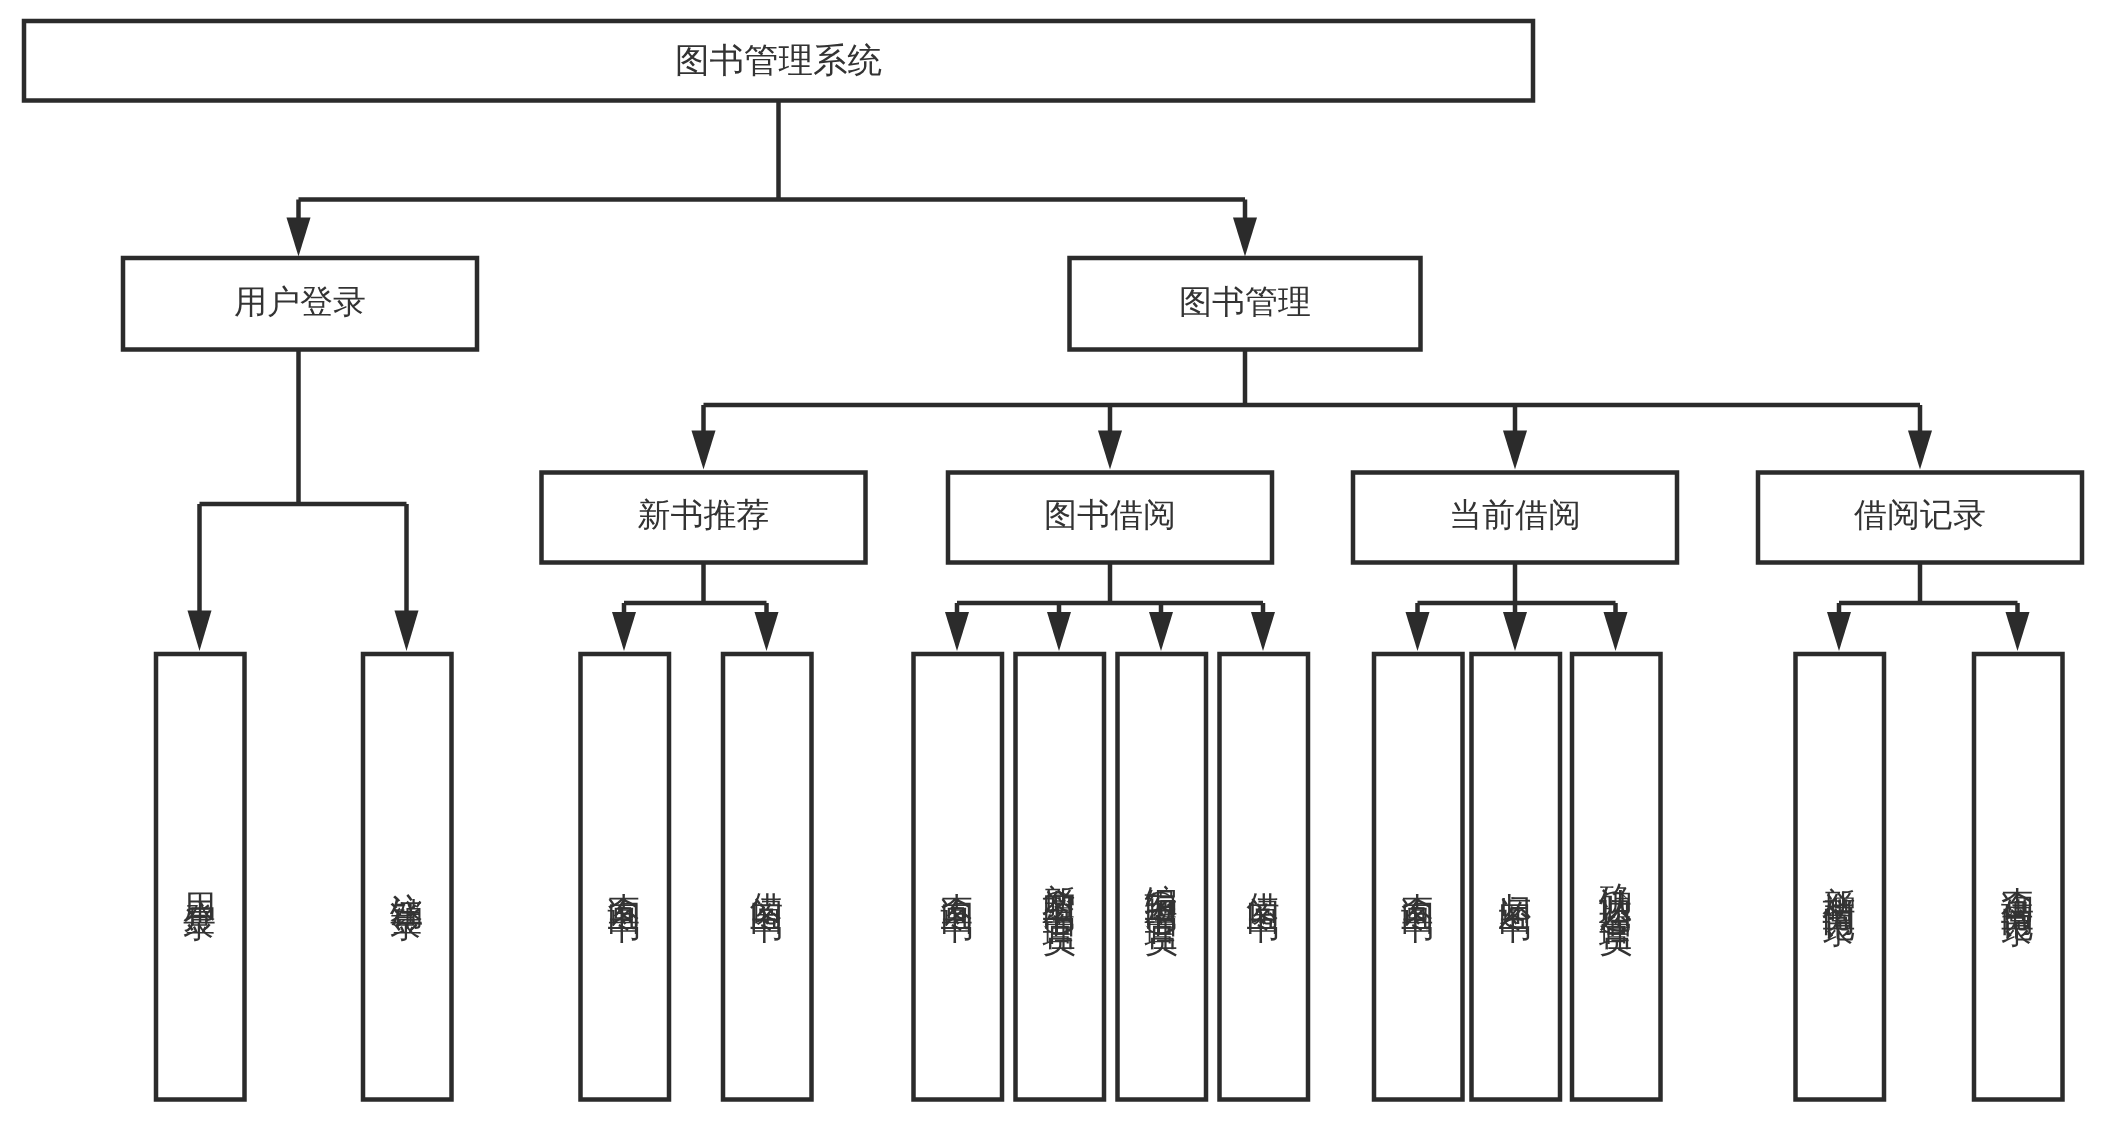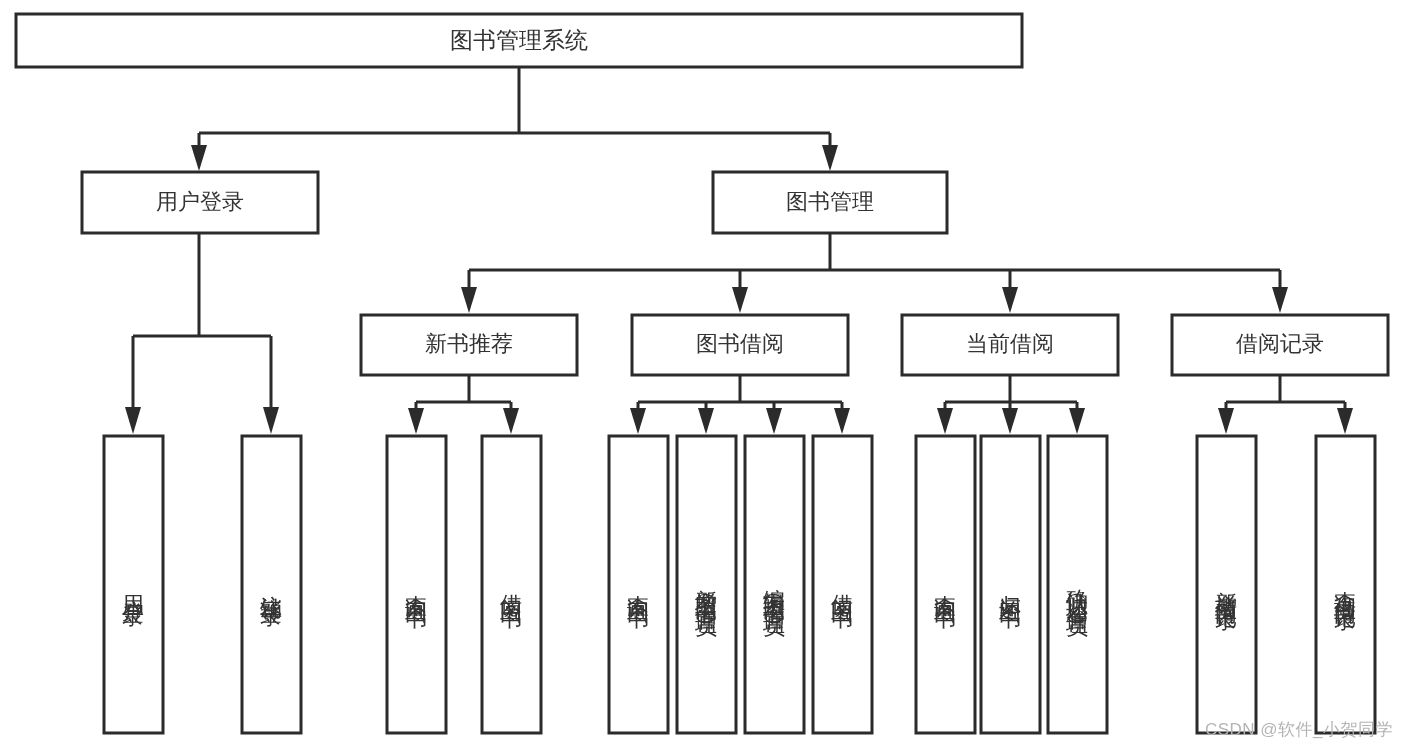--- a/index.html
+++ b/index.html
@@ -230,15 +230,14 @@
     <div class="vlabel mid" style="left:813px;">借阅图书</div>
 
     <div class="vlabel mid" style="left:916px;">查询图书</div>
     <div class="vlabel mid" style="left:981px;">归还图书</div>
     <div class="vlabel topal" style="left:1048px;">确认归还（管理员）</div>
 
     <div class="vlabel mid" style="left:1197px;">新增借阅记录</div>
     <div class="vlabel mid" style="left:1316px;">查询借阅记录</div>
   </div>
 
-  <div class="watermark">CSDN @软件_小贺同学</div>
 
 </div>
 
 </body></html>

